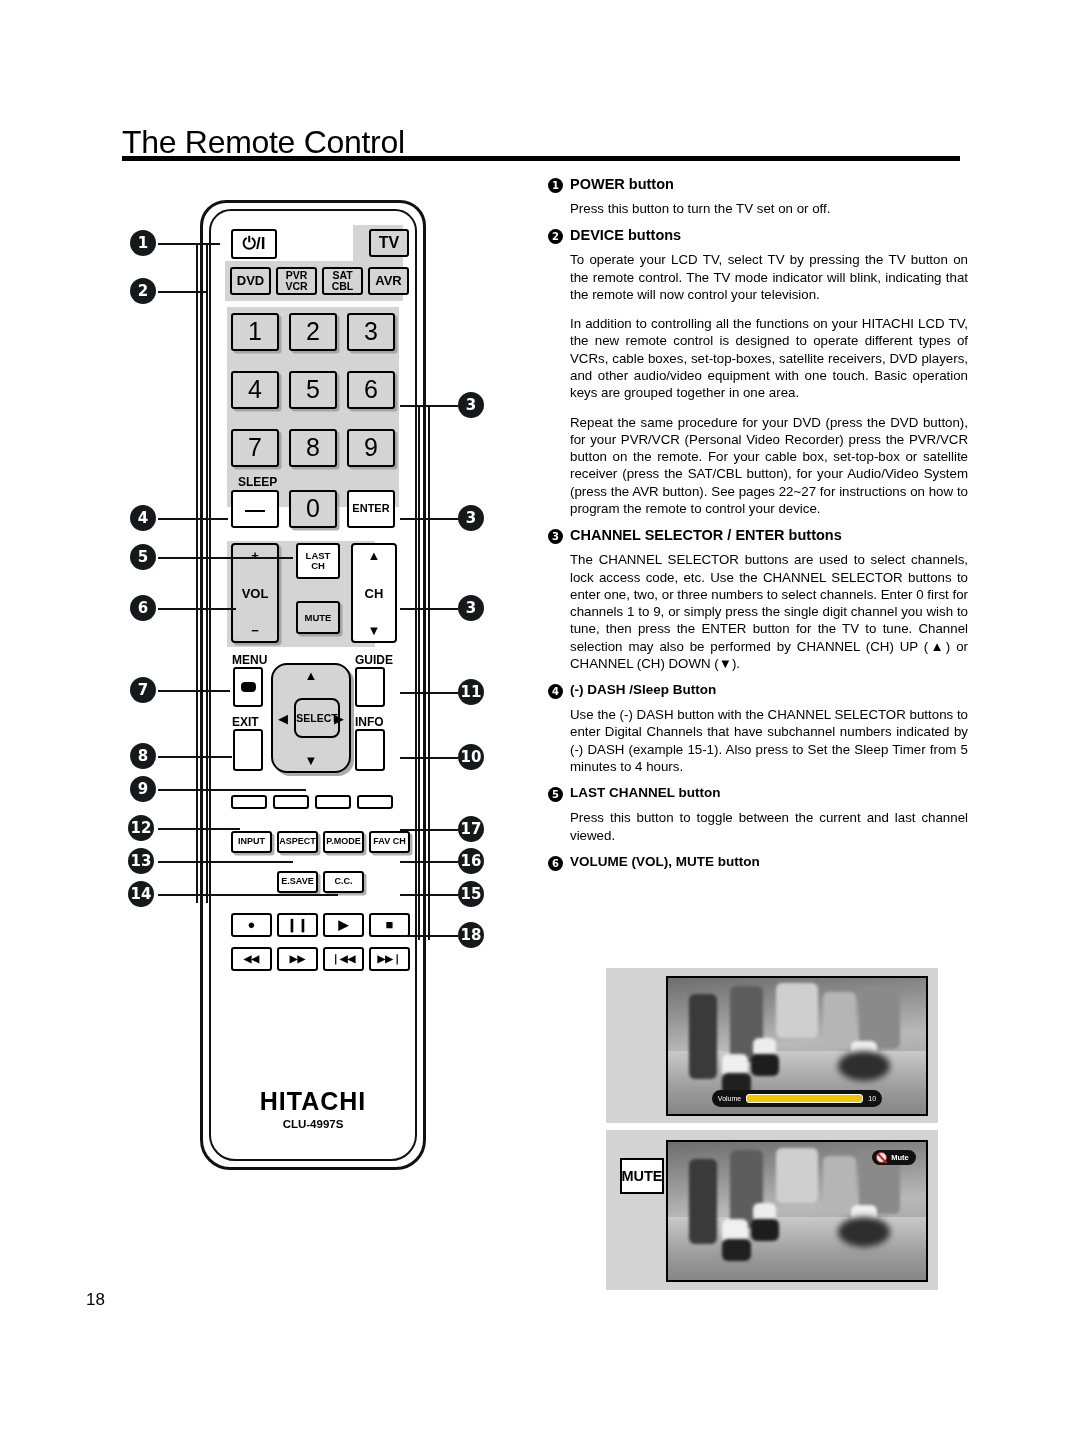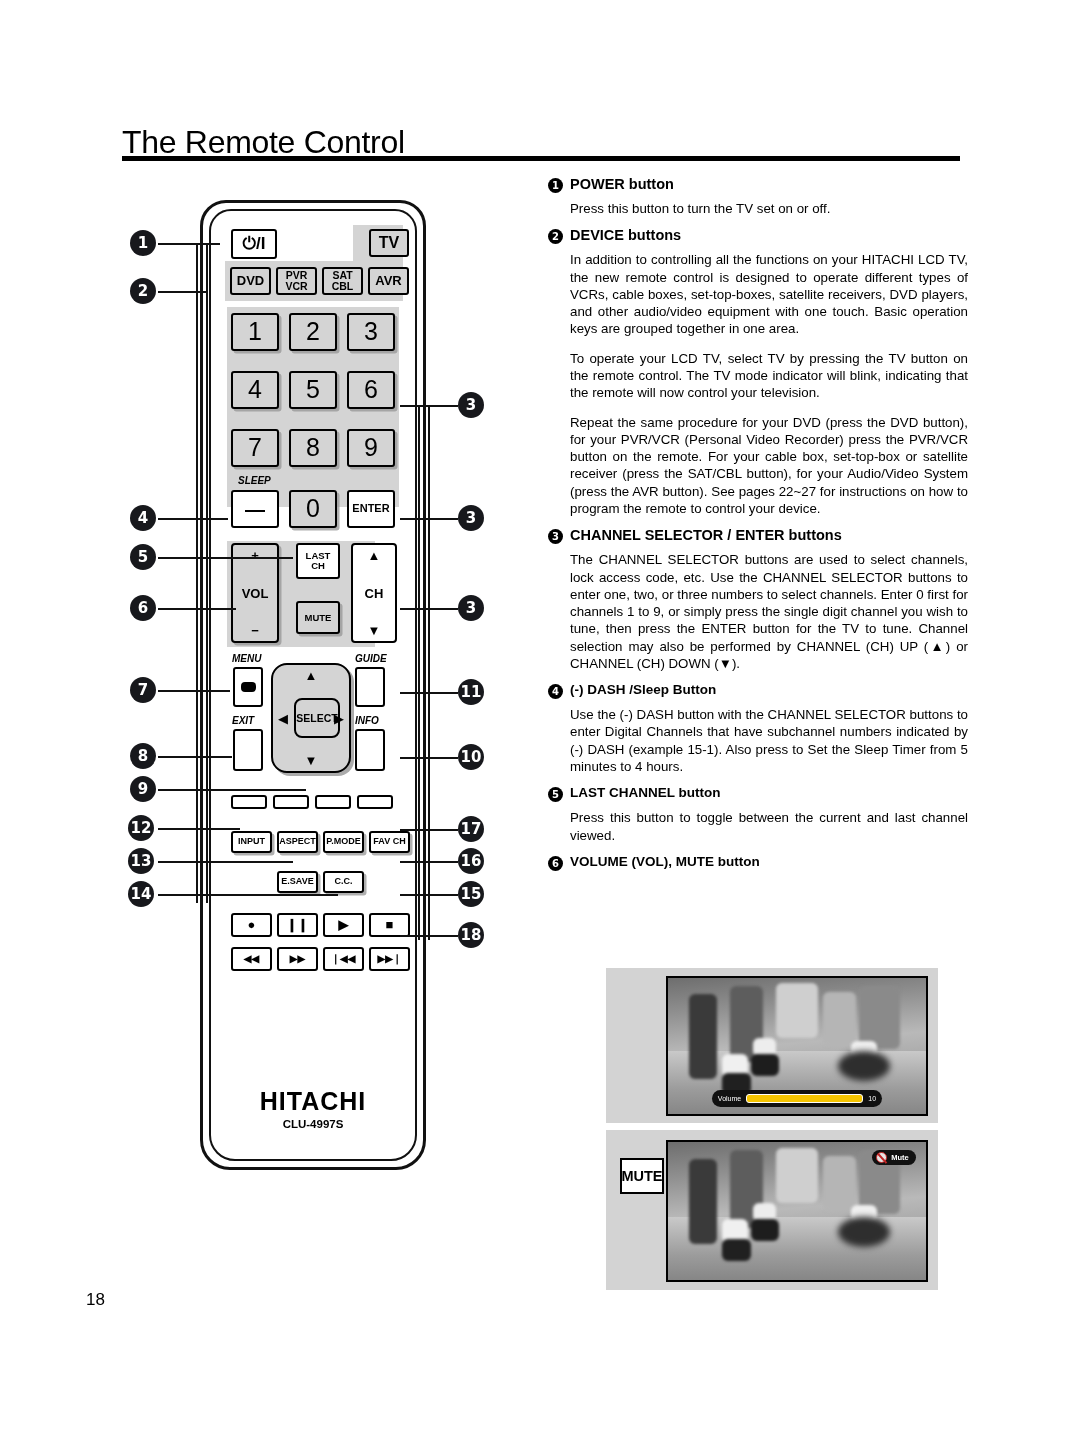--- a/index.html
+++ b/index.html
@@ -89,21 +89,21 @@
   .key.rnd { border-radius: 3px; }
   .shadow { box-shadow: 2.5px 2.5px 0 rgba(150,150,150,.75); }
 
   .num-key { font-size: 25px; font-weight: 400; font-family: "Liberation Sans", sans-serif; }
   .dev-key { font-size: 13px; }
   .dev-key.two { font-size: 10.5px; }
   .small-key { font-size: 9.5px; }
   .tiny-key { font-size: 9px; }
 
   .lbl {
-    position: absolute; font-size: 10px; font-weight: bold; font-style: italic;
+    position: absolute; font-size: 12px; font-weight: bold;
   }
 
   
   .vol-key {
     position: absolute; border: 2.6px solid #000; background: #d4d4d4;
     border-radius: 4px;
     display: flex; flex-direction: column; align-items: center;
     justify-content: space-between; padding: 3px 0;
     font-size: 13px; font-weight: bold;
   }
@@ -388,22 +388,22 @@
         <p>Press this button to turn the TV set on or off.</p>
       </div>
     </div>
 
     <div class="sect">
       <div class="sect-head">
         <span class="bullet-num">2</span>
         <span class="sect-title">DEVICE buttons</span>
       </div>
       <div class="sect-body">
+        <p>To operate your LCD TV, select TV by pressing the TV  button on the remote control. The TV mode indicator will blink, indicating that the remote will now control your television.</p>
         <p>In addition to controlling all the functions on your HITACHI LCD TV, the new remote control is designed to operate different types of VCRs, cable boxes, set-top-boxes, satellite receivers, DVD players, and other audio/video equipment with one touch. Basic operation keys are grouped together in one area.</p>
-        <p>To operate your LCD TV, select TV by pressing the TV  button on the remote control. The TV mode indicator will blink, indicating that the remote will now control your television.</p>
         <p>Repeat the same procedure for your DVD (press the DVD button), for your PVR/VCR (Personal Video Recorder) press the PVR/VCR button on the remote. For your cable box, set-top-box or satellite receiver (press the SAT/CBL button), for your Audio/Video System (press the AVR button). See pages 22~27 for instructions on how to program the remote to control your device.</p>
       </div>
     </div>
 
     <div class="sect">
       <div class="sect-head">
         <span class="bullet-num">3</span>
         <span class="sect-title">CHANNEL SELECTOR / ENTER buttons</span>
       </div>
       <div class="sect-body">

